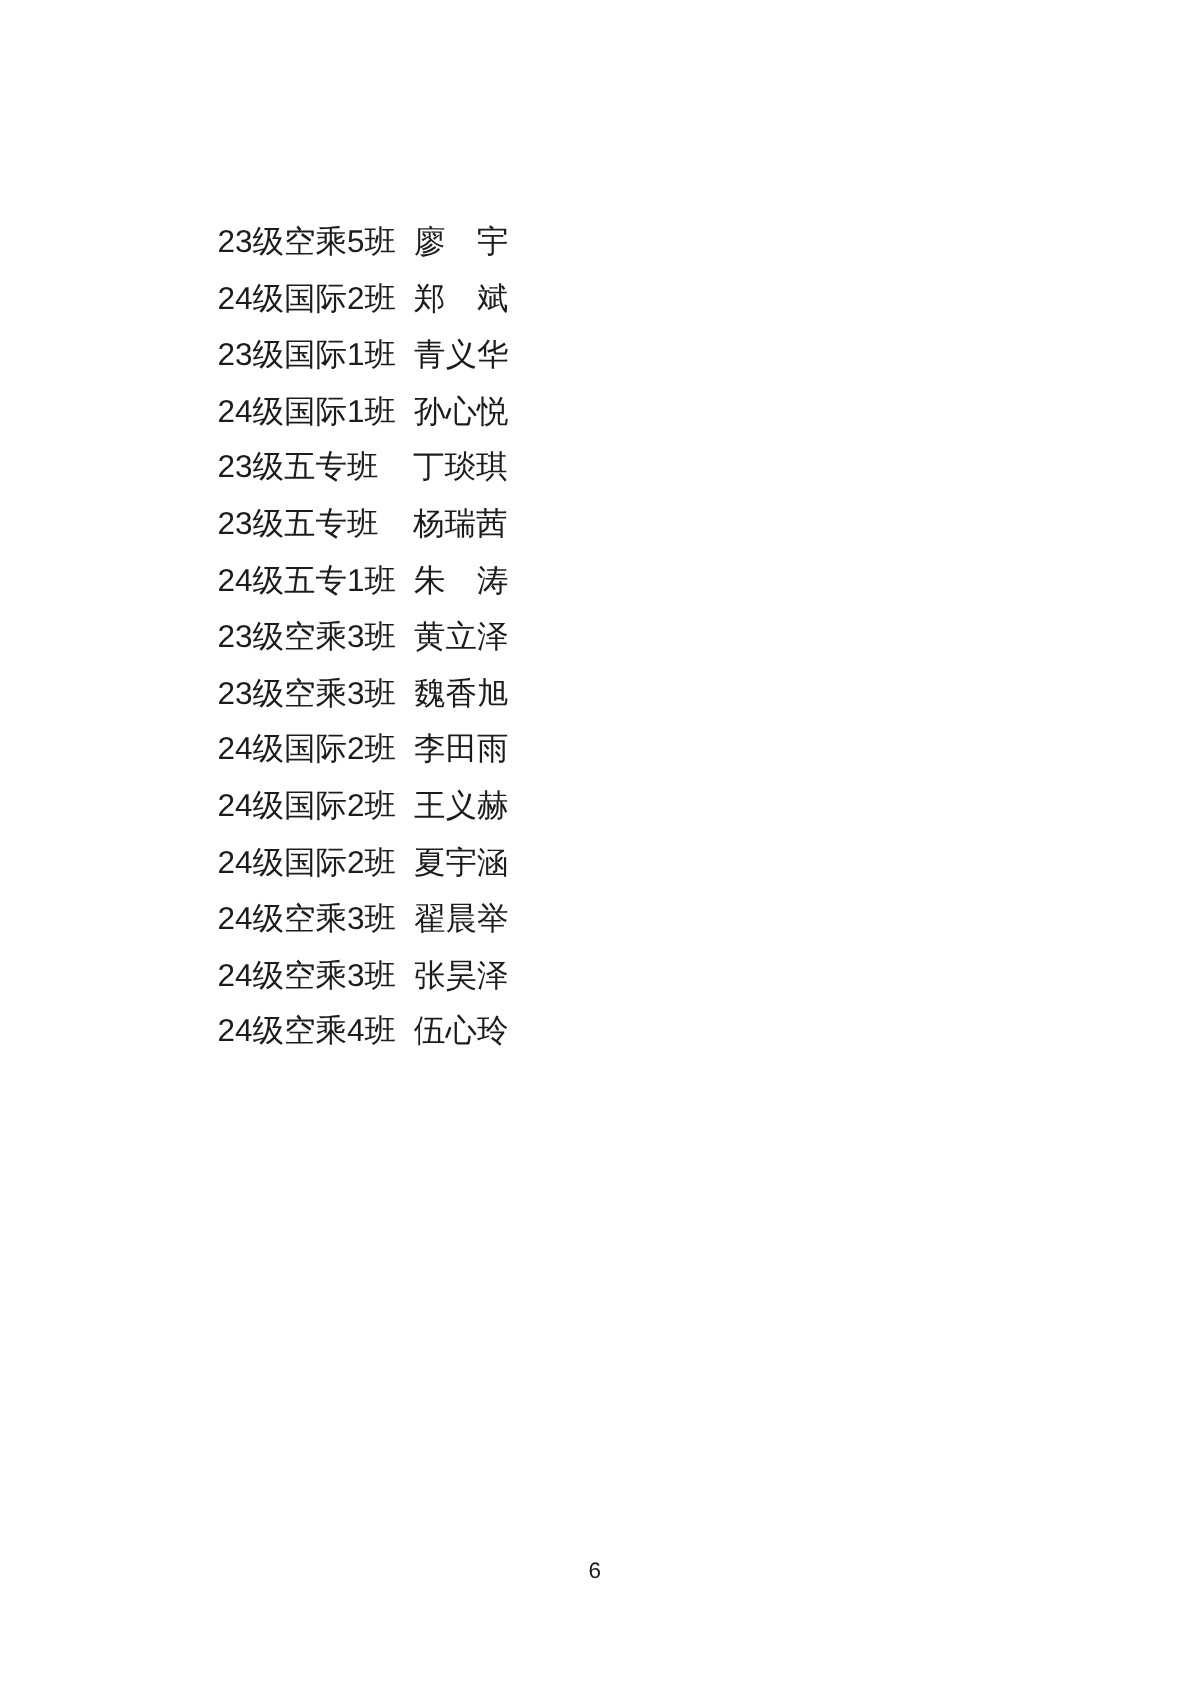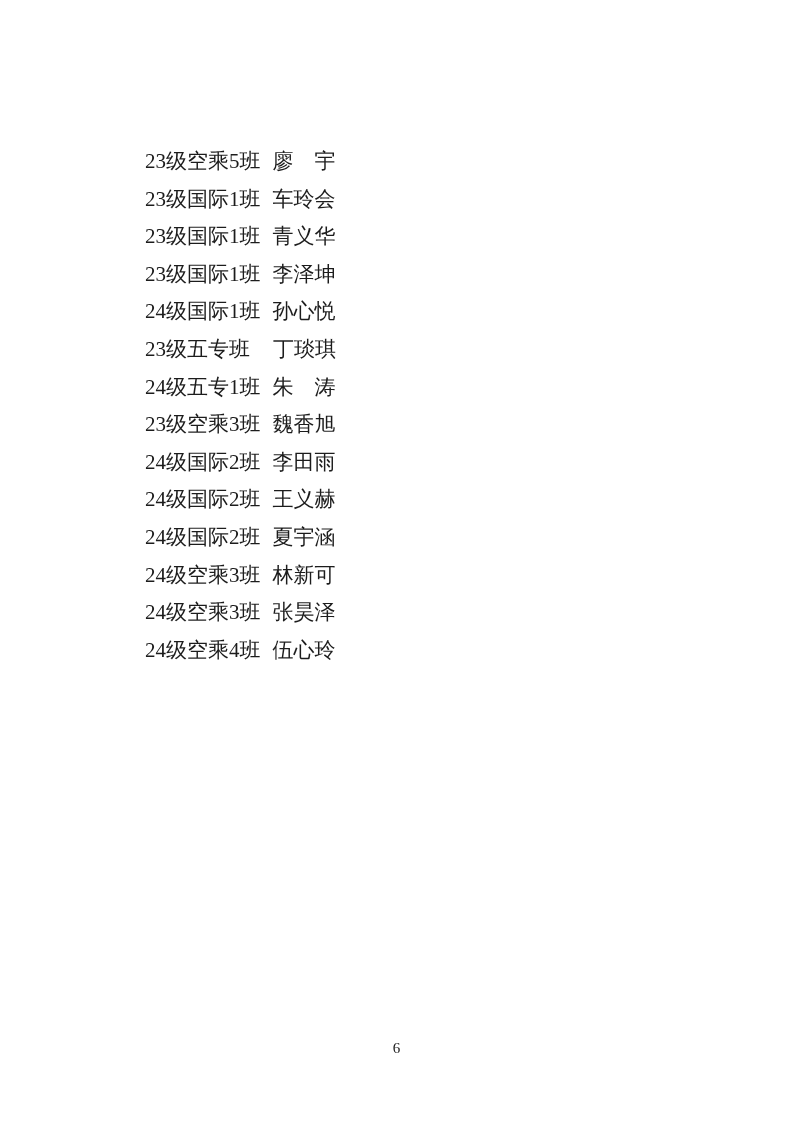--- a/index.html
+++ b/index.html
@@ -6,21 +6,21 @@
     margin: 0;
     padding: 0;
     background: #ffffff;
   }
   .page {
     position: relative;
     width: 793px;
     height: 1054px;
     background: #ffffff;
     overflow: hidden;
-    font-family: Liberation Serif, serif;
+    font-family: Liberation Sans, sans-serif;
     color: #1c1c1c;
   }
   .content {
     position: absolute;
     left: 145px;
     top: 143px;
     font-size: 21px;
     line-height: 37.6px;
   }
   .line {
@@ -46,47 +46,48 @@
 </style>
 </head>
 <body>
 
 <div class="page">
   <div class="content">
 
     <div class="line"><span class="cls">23级空乘5班</span><span class="nm">廖　宇</span></div>
 
 
+    <div class="line"><span class="cls">24级国际2班</span><span class="nm">郑　斌</span></div>
 
 
-    <div class="line"><span class="cls">23级国际1班</span><span class="nm">车玲会</span></div>
 
     <div class="line"><span class="cls">23级国际1班</span><span class="nm">青义华</span></div>
 
-    <div class="line"><span class="cls">23级国际1班</span><span class="nm">李泽坤</span></div>
 
 
     <div class="line"><span class="cls">24级国际1班</span><span class="nm">孙心悦</span></div>
 
     <div class="line wide"><span class="cls">23级五专班</span><span class="nm">丁琰琪</span></div>
 
+    <div class="line wide"><span class="cls">23级五专班</span><span class="nm">杨瑞茜</span></div>
 
     <div class="line"><span class="cls">24级五专1班</span><span class="nm">朱　涛</span></div>
 
+    <div class="line"><span class="cls">23级空乘3班</span><span class="nm">黄立泽</span></div>
 
     <div class="line"><span class="cls">23级空乘3班</span><span class="nm">魏香旭</span></div>
 
     <div class="line"><span class="cls">24级国际2班</span><span class="nm">李田雨</span></div>
 
     <div class="line"><span class="cls">24级国际2班</span><span class="nm">王义赫</span></div>
 
     <div class="line"><span class="cls">24级国际2班</span><span class="nm">夏宇涵</span></div>
 
+    <div class="line"><span class="cls">24级空乘3班</span><span class="nm">翟晨举</span></div>
 
-    <div class="line"><span class="cls">24级空乘3班</span><span class="nm">林新可</span></div>
 
     <div class="line"><span class="cls">24级空乘3班</span><span class="nm">张昊泽</span></div>
 
     <div class="line"><span class="cls">24级空乘4班</span><span class="nm">伍心玲</span></div>
 
 
   </div>
 
   <div class="page-number">6</div>
 </div>

